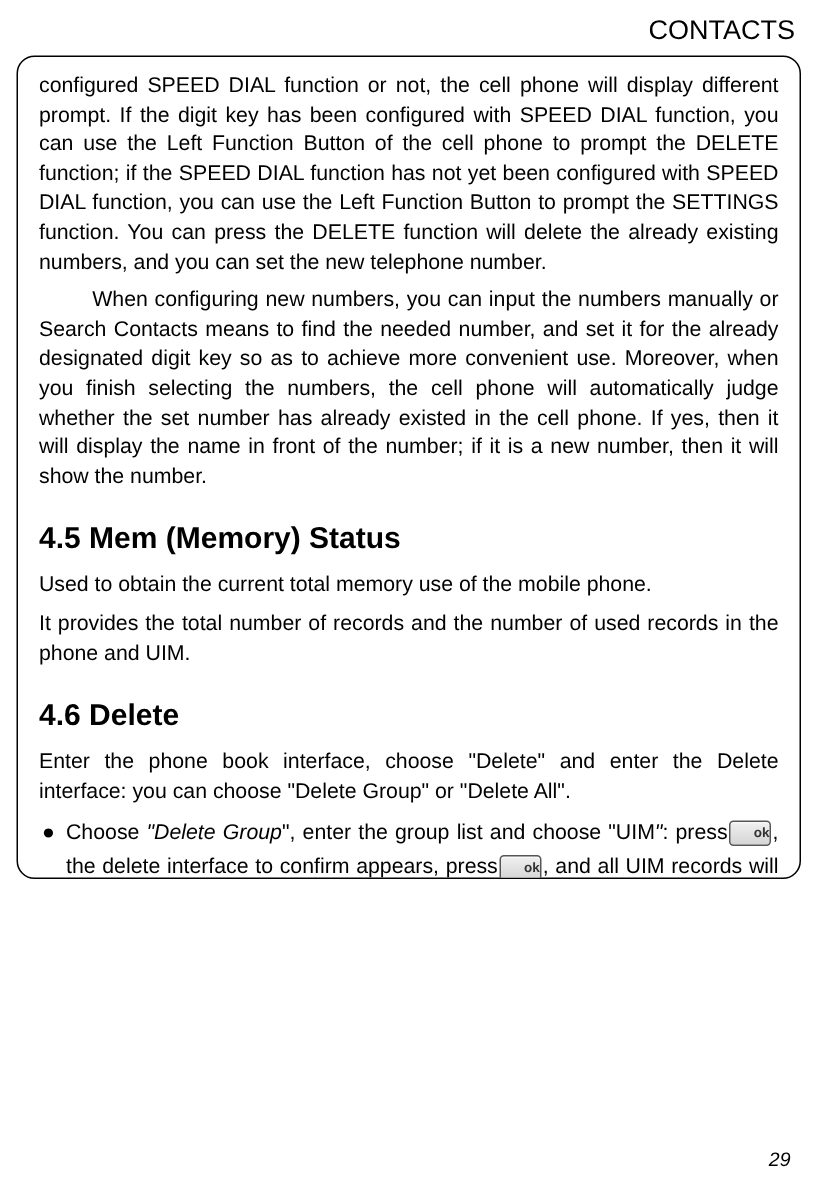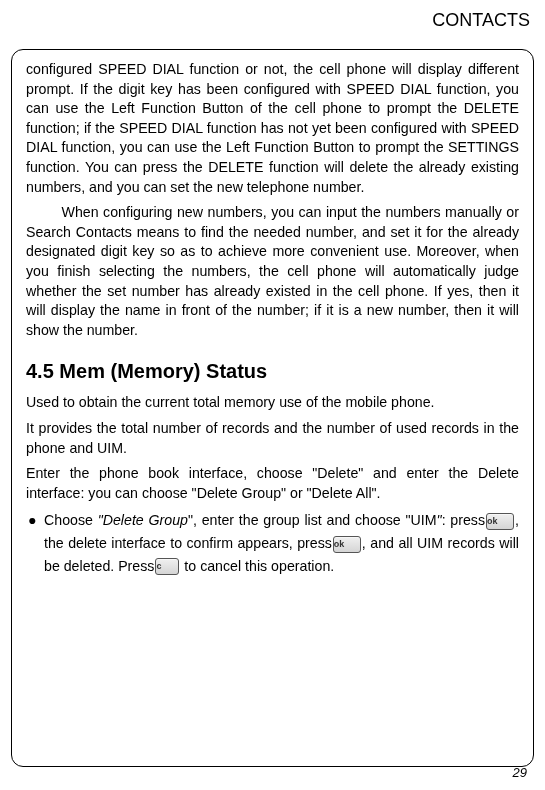--- a/index.html
+++ b/index.html
@@ -15,25 +15,25 @@
       color: #000;
       position: relative;
     }
     .header {
       text-align: right;
       font-size: 18px;
       padding: 10px 15px 6px 0;
       font-weight: normal;
     }
     .content-box {
-      margin: 12px 11px;
+      margin: 0 11px;
       border: 1.5px solid #000;
       border-radius: 12px;
       padding: 10px 14px 20px 14px;
-      height: 718px;
+      height: 549px;
       overflow: hidden;
     }
     .para {
       font-size: 14.2px;
       line-height: 1.38;
       margin-bottom: 6px;
       text-align: justify;
     }
     .para-indent {
       text-indent: 2.5em;
@@ -68,21 +68,21 @@
       display: inline-block;
       vertical-align: middle;
       width: 28px;
       height: 17px;
       border: 1px solid #555;
       border-radius: 3px;
       background: linear-gradient(to bottom, #f0f0f0, #d5d5d5);
       position: relative;
       margin: 0 1px;
       font-size: 9px;
-      text-align: left;
+      text-align: right;
       line-height: 15px;
       font-weight: bold;
       color: #333;
       box-shadow: inset 0 1px 0 rgba(255,255,255,0.5);
     }
     .key-icon.c-key {
       width: 24px;
     }
     .page-number {
       position: absolute;
@@ -102,20 +102,21 @@
   <p class="para">configured SPEED DIAL function or not, the cell phone will display different prompt. If the digit key has been configured with SPEED DIAL function, you can use the Left Function Button of the cell phone to prompt the DELETE function; if the SPEED DIAL function has not yet been configured with SPEED DIAL function, you can use the Left Function Button to prompt the SETTINGS function. You can press the DELETE function will delete the already existing numbers, and you can set the new telephone number.</p>
 
   <p class="para para-indent">When configuring new numbers, you can input the numbers manually or Search Contacts means to find the needed number, and set it for the already designated digit key so as to achieve more convenient use. Moreover, when you finish selecting the numbers, the cell phone will automatically judge whether the set number has already existed in the cell phone. If yes, then it will display the name in front of the number; if it is a new number, then it will show the number.</p>
 
   <h2 class="section-heading">4.5 Mem (Memory) Status</h2>
 
   <p class="para">Used to obtain the current total memory use of the mobile phone.</p>
 
   <p class="para">It provides the total number of records and the number of used records in the phone and UIM.</p>
 
+  <h2 class="section-heading">4.6 Delete</h2>
 
 
   <p class="para">Enter the phone book interface, choose "Delete" and enter the Delete interface: you can choose "Delete Group" or "Delete All".</p>
 
   <div class="bullet-row">
     <div class="bullet-marker">●</div>
     <div class="bullet-content">
       <span>Choose </span><span class="italic">"Delete Group</span><span>", enter the group list and choose "UIM</span><span class="italic">"</span><span>: press</span><span class="key-icon">ok</span><span>, the delete interface to confirm appears, press</span><span class="key-icon">ok</span><span>, and all UIM records will be deleted. Press</span><span class="key-icon c-key">c</span><span> to cancel this operation.</span>
     </div>
   </div>

